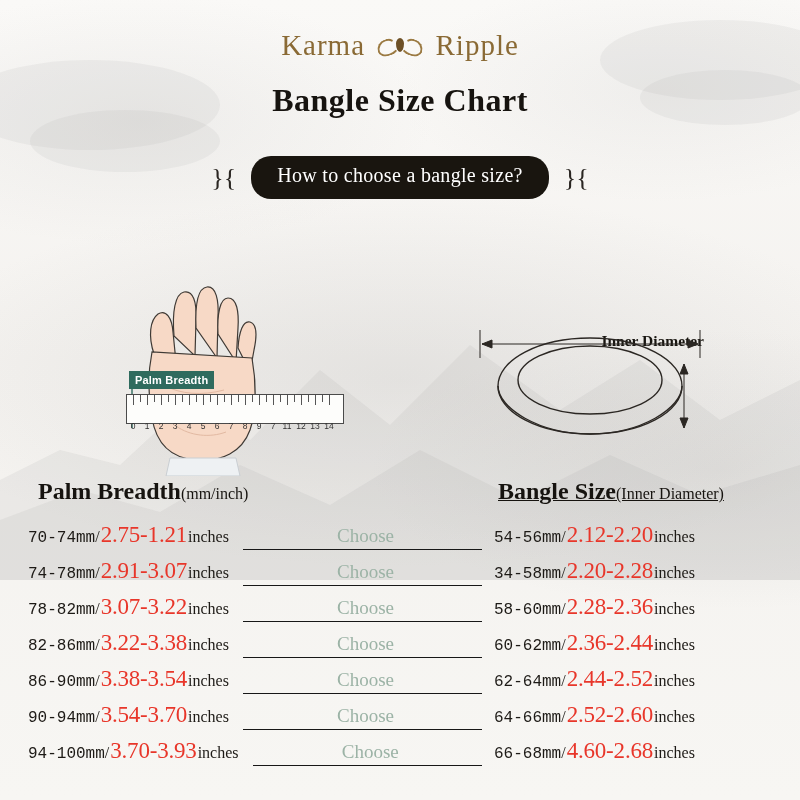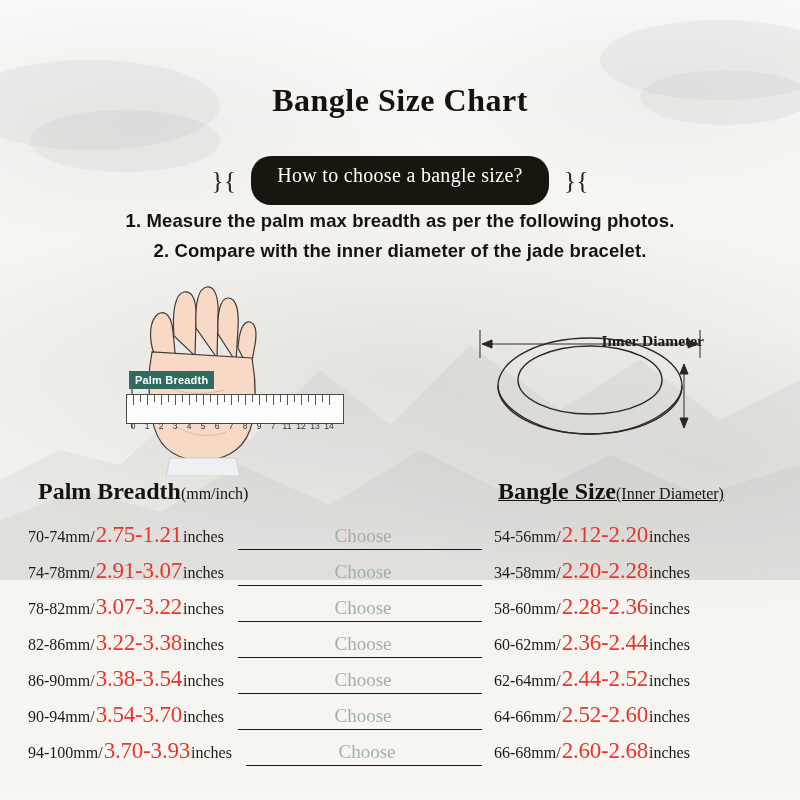--- a/index.html
+++ b/index.html
@@ -113,21 +113,21 @@
     font-family: "Liberation Serif", serif;
     font-size: 26px;
     line-height: 30px;
   }
   .pill {
     display: inline-block;
     vertical-align: middle;
     background: #19150f;
     color: #fff;
     border-radius: 20px;
-    padding: 8px 26px 18px;
+    padding: 8px 26px 12px;
     font-family: "Liberation Serif", serif;
     font-size: 20px;
     letter-spacing: 0.3px;
     margin: 0 6px;
   }
 
   
   .steps {
     position: absolute;
     top: 206px;
@@ -231,21 +231,21 @@
   .tbl.left  { left: 28px;  width: 460px; }
   .tbl.right { left: 494px; width: 296px; }
 
   .row {
     height: 36px;
     display: flex;
     align-items: baseline;
     white-space: nowrap;
   }
   .mm {
-    font-family: Liberation Serif, serif;
+    font-family: Liberation Mono, monospace;
     font-size: 16px;
     color: #1d1a16;
   }
   .slash { font-family: "Liberation Serif", serif; font-size: 16px; color: #1d1a16; }
   .inch {
     font-family: "Liberation Serif", serif;
     font-size: 23px;
     color: #e8362a;
     font-weight: 500;
     letter-spacing: -0.2px;
@@ -286,33 +286,40 @@
   <div class="bg-cloud" style="left:-40px; top:60px; width:260px; height:90px;"></div>
   <div class="bg-cloud" style="left:30px; top:110px; width:190px; height:62px;"></div>
   <div class="bg-cloud" style="left:600px; top:20px; width:240px; height:80px;"></div>
   <div class="bg-cloud" style="left:640px; top:70px; width:170px; height:55px;"></div>
 
   <svg class="mountain" viewBox="0 0 800 330" preserveAspectRatio="none">
     <path d="M0,230 L60,200 L120,215 L190,150 L250,190 L320,120 L390,175 L470,95 L560,160 L640,110 L720,170 L800,130 L800,330 L0,330 Z" fill="rgba(150,150,150,0.22)"></path>
     <path d="M0,270 L80,240 L160,262 L240,215 L330,255 L420,200 L520,250 L610,205 L700,245 L800,215 L800,330 L0,330 Z" fill="rgba(130,130,130,0.18)"></path>
   </svg>
 
+  <div class="brand">
+    <span class="brand-text">
+      <span class="brand-word">Karma</span>
+      <span class="brand-mark">
+        <span class="brand-swirl-l"></span>
+        <span class="brand-dot"></span>
+        <span class="brand-swirl-r"></span>
+      </span>
+      <span class="brand-word">Ripple</span>
+    </span>
+  </div>
 
   <div class="title">Bangle Size Chart</div>
 
   <div class="banner-row">
     <span class="banner-orn">}{</span>
     <span class="pill">How to choose a bangle size?</span>
     <span class="banner-orn">}{</span>
   </div>
 
-  <div class="steps">
-    <div class="step">1. Measure the palm max breadth as per the following photos.</div>
-    <div class="step">2. Compare with the inner diameter of the jade bracelet.</div>
-  </div>
 
   <div class="illus">
 
     <div class="hand-wrap">
       <svg width="230" height="200" viewBox="0 0 230 200">
         <g stroke="#3f3a35" stroke-width="1.2" fill="#f7d9c6">
           <path d="M36,78 C30,60 32,44 40,38 C48,33 54,42 55,56 L58,86 Z"></path>
           <path d="M56,60 C54,36 57,18 66,16 C75,14 79,26 78,44 L77,80 Z"></path>
           <path d="M78,52 C77,28 80,12 89,11 C98,10 101,24 100,42 L99,82 Z"></path>
           <path d="M100,58 C99,38 102,22 110,22 C119,22 121,36 120,52 L118,86 Z"></path>
@@ -535,18 +542,18 @@
     <div class="row">
       <span class="mm">64-66mm</span>
       <span class="slash">/</span>
       <span class="inch">2.52-2.60</span>
       <span class="unit">inches</span>
     </div>
 
     <div class="row">
       <span class="mm">66-68mm</span>
       <span class="slash">/</span>
-      <span class="inch">2.60-2.68</span>
+      <span class="inch">4.60-2.68</span>
       <span class="unit">inches</span>
     </div>
   </div>
 
 </div>
 
 </body></html>

